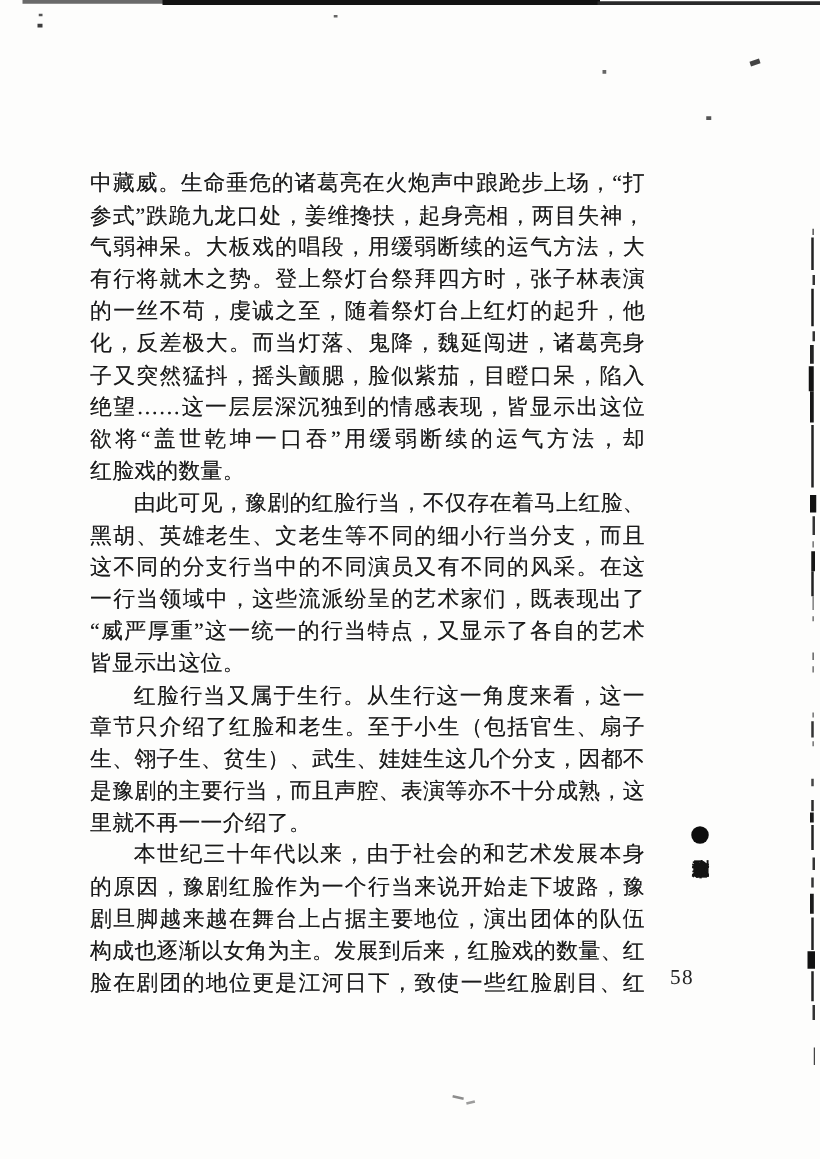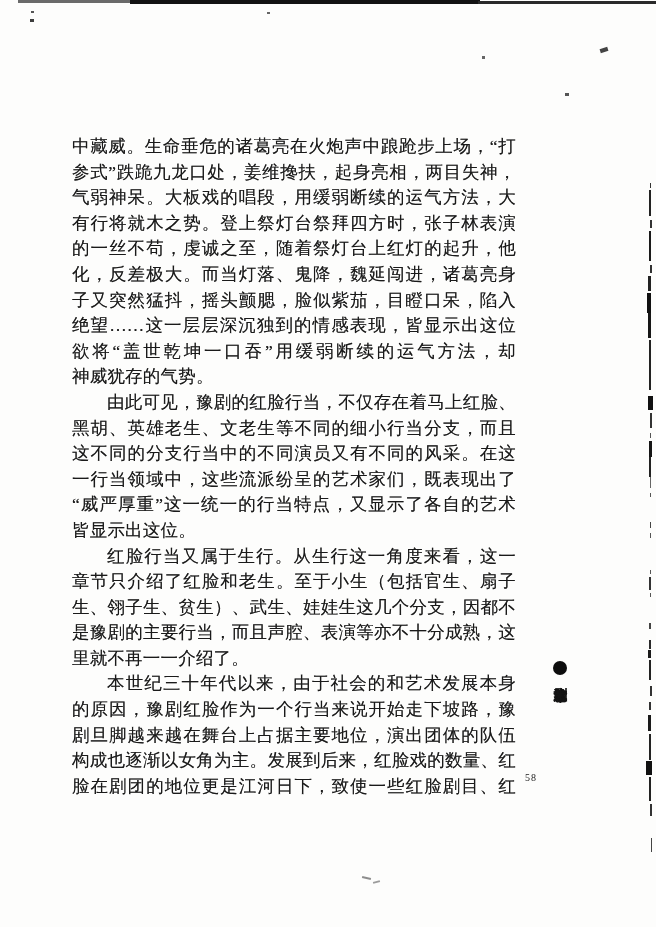--- a/index.html
+++ b/index.html
@@ -49,22 +49,22 @@
     writing-mode: vertical-rl;
     text-orientation: upright;
     font-size: 13.5px;
     font-weight: 700;
     letter-spacing: 0.4px;
     color: #141414;
     text-shadow: 0 0 0.4px rgba(0,0,0,0.6);
   }
   .pagenum {
     position: absolute;
-    left: 525px; top: 772px;
-    font-size: 10px;
+    left: 536px; top: 772px;
+    font-size: 17px;
     letter-spacing: 1px;
     color: #222;
   }
 
   
   .seg { position: absolute; }
 </style>
 </head>
 <body>
 
@@ -75,21 +75,21 @@
     <div class="para">
       <div class="line">中藏威。生命垂危的诸葛亮在火炮声中踉跄步上场，“打</div>
       <div class="line">参式”跌跪九龙口处，姜维搀扶，起身亮相，两目失神，</div>
       <div class="line">气弱神呆。大板戏的唱段，用缓弱断续的运气方法，大</div>
       <div class="line">有行将就木之势。登上祭灯台祭拜四方时，张子林表演</div>
       <div class="line">的一丝不苟，虔诚之至，随着祭灯台上红灯的起升，他</div>
       <div class="line">化，反差极大。而当灯落、鬼降，魏延闯进，诸葛亮身</div>
       <div class="line">子又突然猛抖，摇头颤腮，脸似紫茄，目瞪口呆，陷入</div>
       <div class="line">绝望……这一层层深沉独到的情感表现，皆显示出这位</div>
       <div class="line">欲将“盖世乾坤一口吞”用缓弱断续的运气方法，却</div>
-      <div class="line short">神威犹存的气势。</div>
+      <div class="line short">红脸戏的数量。</div>
     </div>
 
     <div class="para">
       <div class="line indent">由此可见，豫剧的红脸行当，不仅存在着马上红脸、</div>
       <div class="line">黑胡、英雄老生、文老生等不同的细小行当分支，而且</div>
       <div class="line">这不同的分支行当中的不同演员又有不同的风采。在这</div>
       <div class="line">一行当领域中，这些流派纷呈的艺术家们，既表现出了</div>
       <div class="line">“威严厚重”这一统一的行当特点，又显示了各自的艺术</div>
       <div class="line short">皆显示出这位。</div>
     </div>

